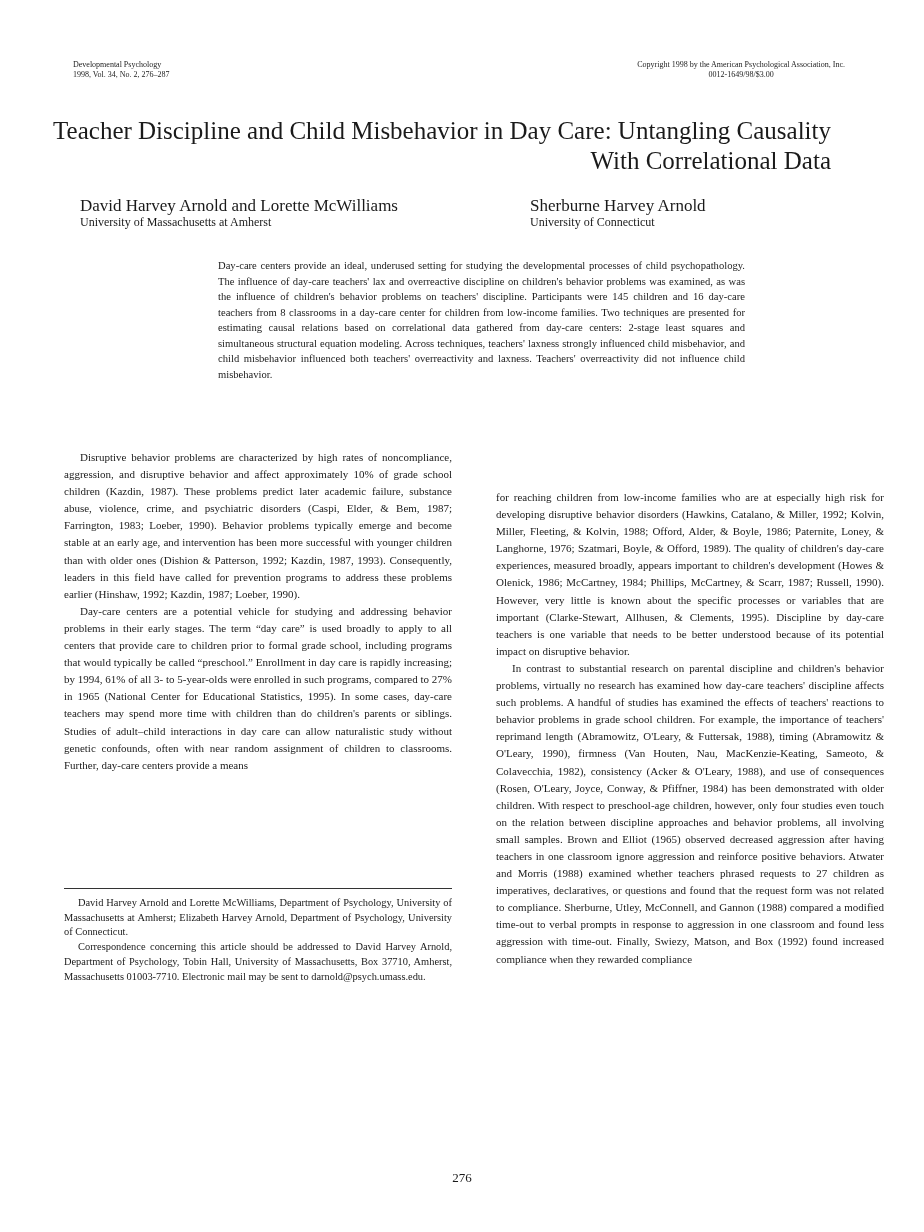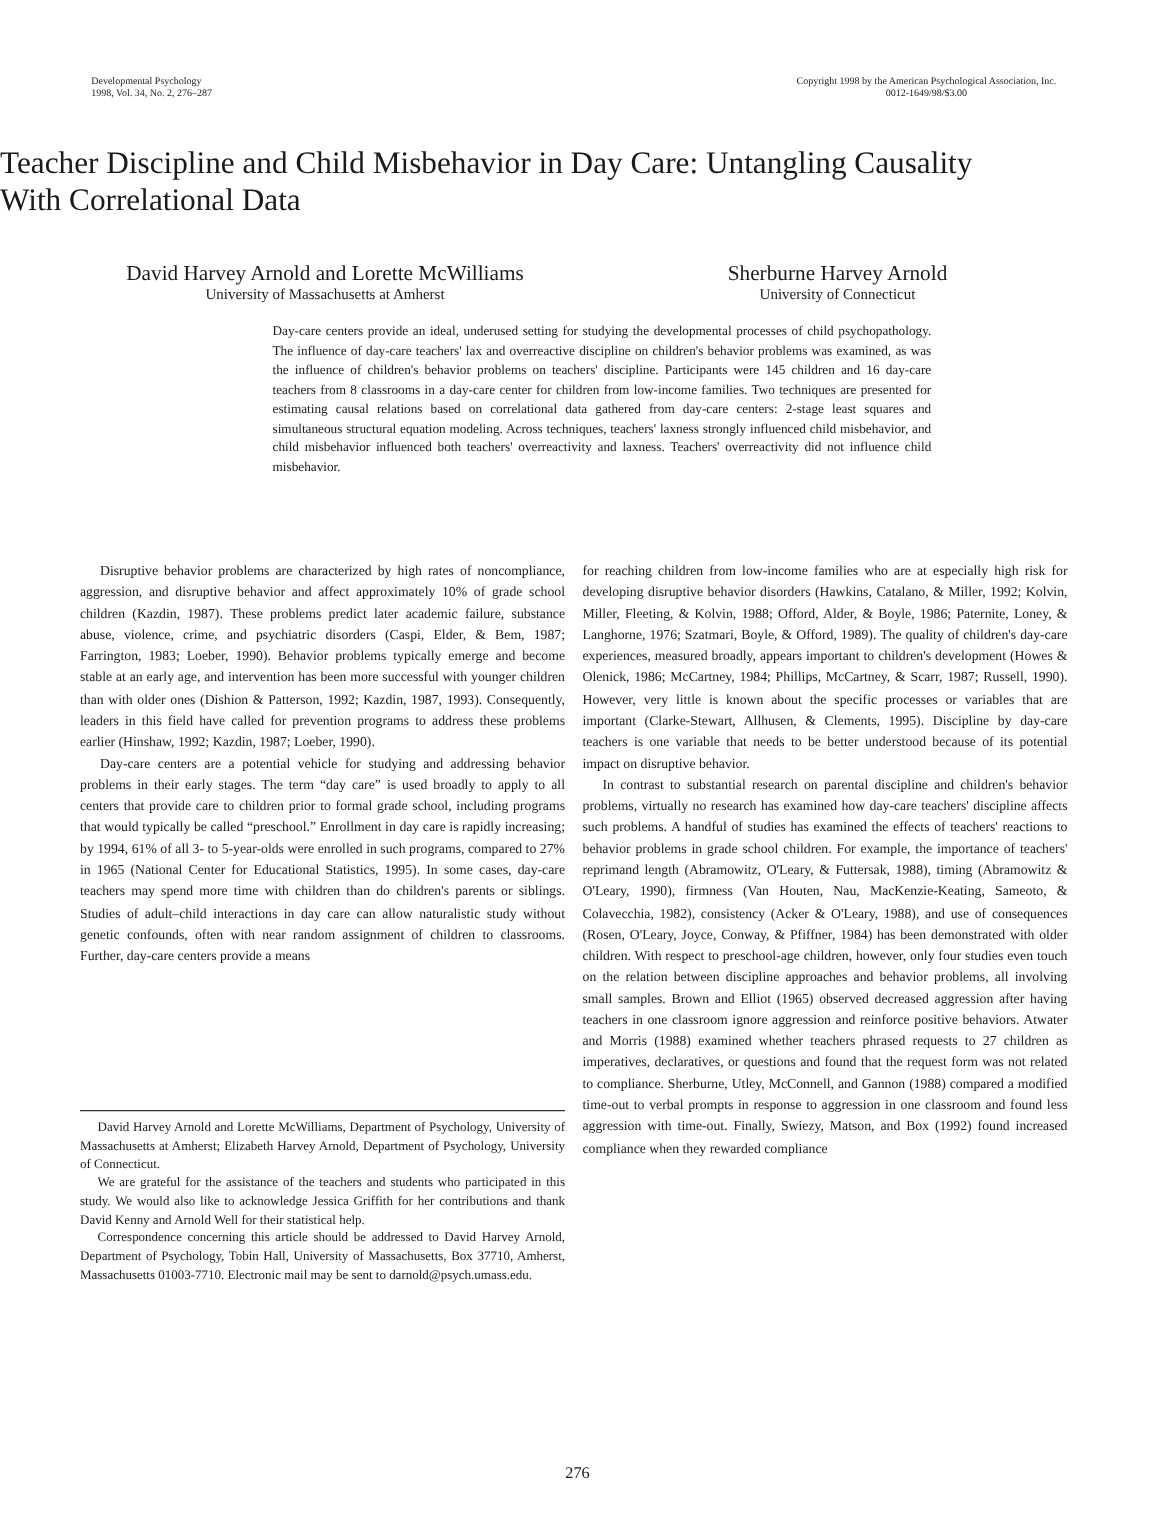--- a/index.html
+++ b/index.html
@@ -1,33 +1,33 @@
 <!DOCTYPE html>
 <html><head>
 <meta charset="utf-8">
 <style>
   html, body { margin: 0; padding: 0; background: #ffffff; }
   body { width: 924px; height: 1232px; position: relative; overflow: hidden;
          font-family: "Liberation Serif", "DejaVu Serif", serif; color: #1a1a1a; }
   .hdr { position: absolute; top: 60px; font-size: 8px; line-height: 10px; color: #222; }
   .hdr.left { left: 73px; }
   .hdr.right { right: 79px; text-align: center; }
-  .title { position: absolute; top: 116px; left: 0; width: 831px; text-align: left;
+  .title { position: absolute; top: 116px; left: 0; width: 831px; text-align: right;
            font-size: 25px; line-height: 30px; }
-  .authors { position: absolute; top: 196px; text-align: center; margin-top: 13px; }
+  .authors { position: absolute; top: 196px; text-align: left; }
   .authors.a1 { left: 80px; width: 360px; }
   .authors.a2 { left: 530px; width: 280px; }
   .authors .name { font-size: 17px; line-height: 19px; }
   .authors .aff { font-size: 12px; line-height: 15px; }
   .abstract { position: absolute; top: 258px; left: 199px; width: 527px;
               font-size: 10.6px; line-height: 15.5px; text-align: justify; margin-left: 19px; }
   .col { position: absolute; top: 449px; width: 388px; font-size: 11px; line-height: 17.1px;
          text-align: justify; }
   .col.left { left: 64px; }
-  .col.right { left: 466px; }
+  .col.right { left: 496px; margin-top: 40px; }
   .col p { margin: 0; text-indent: 16px; }
   .col p.cont { text-indent: 0; }
   .footnote-rule { position: absolute; top: 888px; left: 64px; width: 388px; height: 0;
                    border-top: 1.5px solid #333; }
   .footnotes { position: absolute; top: 896px; left: 64px; width: 388px; font-size: 10.4px;
                line-height: 14.7px; text-align: justify; }
   .footnotes p { margin: 0; text-indent: 14px; }
   .pagenum { position: absolute; top: 1170px; left: 0; width: 924px; text-align: center; font-size: 13px; }
 </style>
 </head>
@@ -61,17 +61,16 @@
 </div>
 
 <div class="col right">
   <p class="cont">for reaching children from low-income families who are at especially high risk for developing disruptive behavior disorders (Hawkins, Catalano, &amp; Miller, 1992; Kolvin, Miller, Fleeting, &amp; Kolvin, 1988; Offord, Alder, &amp; Boyle, 1986; Paternite, Loney, &amp; Langhorne, 1976; Szatmari, Boyle, &amp; Offord, 1989). The quality of children's day-care experiences, measured broadly, appears important to children's development (Howes &amp; Olenick, 1986; McCartney, 1984; Phillips, McCartney, &amp; Scarr, 1987; Russell, 1990). However, very little is known about the specific processes or variables that are important (Clarke-Stewart, Allhusen, &amp; Clements, 1995). Discipline by day-care teachers is one variable that needs to be better understood because of its potential impact on disruptive behavior.</p>
   <p>In contrast to substantial research on parental discipline and children's behavior problems, virtually no research has examined how day-care teachers' discipline affects such problems. A handful of studies has examined the effects of teachers' reactions to behavior problems in grade school children. For example, the importance of teachers' reprimand length (Abramowitz, O'Leary, &amp; Futtersak, 1988), timing (Abramowitz &amp; O'Leary, 1990), firmness (Van Houten, Nau, MacKenzie-Keating, Sameoto, &amp; Colavecchia, 1982), consistency (Acker &amp; O'Leary, 1988), and use of consequences (Rosen, O'Leary, Joyce, Conway, &amp; Pfiffner, 1984) has been demonstrated with older children. With respect to preschool-age children, however, only four studies even touch on the relation between discipline approaches and behavior problems, all involving small samples. Brown and Elliot (1965) observed decreased aggression after having teachers in one classroom ignore aggression and reinforce positive behaviors. Atwater and Morris (1988) examined whether teachers phrased requests to 27 children as imperatives, declaratives, or questions and found that the request form was not related to compliance. Sherburne, Utley, McConnell, and Gannon (1988) compared a modified time-out to verbal prompts in response to aggression in one classroom and found less aggression with time-out. Finally, Swiezy, Matson, and Box (1992) found increased compliance when they rewarded compliance</p>
 </div>
 
 <div class="footnote-rule"></div>
 <div class="footnotes">
   <p>David Harvey Arnold and Lorette McWilliams, Department of Psychology, University of Massachusetts at Amherst; Elizabeth Harvey Arnold, Department of Psychology, University of Connecticut.</p>
-  <p>We are grateful for the assistance of the teachers and students who participated in this study. We would also like to acknowledge Jessica Griffith for her contributions and thank David Kenny and Arnold Well for their statistical help.</p>
   <p>Correspondence concerning this article should be addressed to David Harvey Arnold, Department of Psychology, Tobin Hall, University of Massachusetts, Box 37710, Amherst, Massachusetts 01003-7710. Electronic mail may be sent to darnold@psych.umass.edu.</p>
 </div>
 
 <div class="pagenum">276</div>
 
 </body></html>

